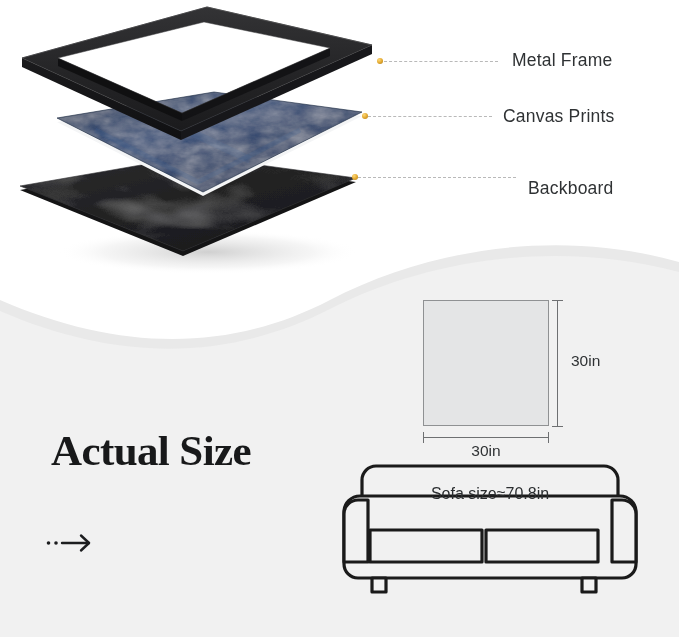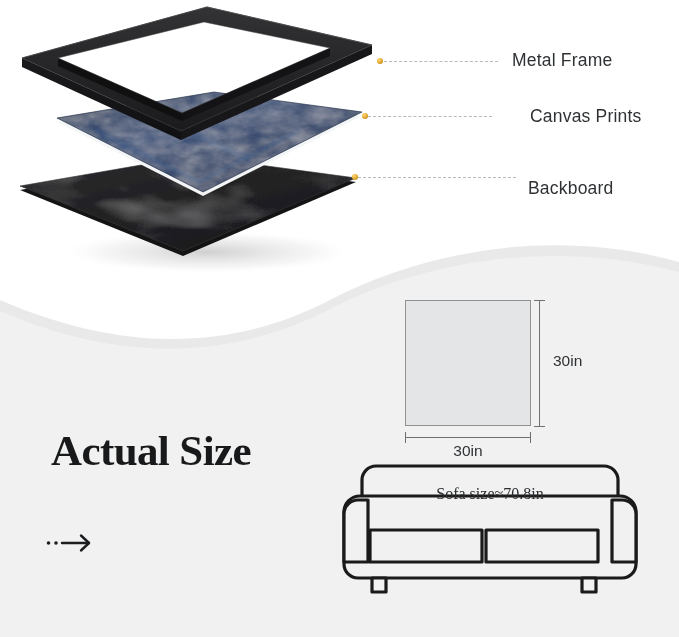--- a/index.html
+++ b/index.html
@@ -38,21 +38,21 @@
 
   
   .callout {
     position: absolute;
     font-size: 17.5px;
     color: #2f3234;
     letter-spacing: 0.2px;
     white-space: nowrap;
   }
   .callout-metal  { left: 512px; top: 50px; }
-  .callout-canvas { left: 503px; top: 106px; margin-left: 27px; }
+  .callout-canvas { left: 503px; top: 106px; }
   .callout-back   { left: 528px; top: 178px; }
 
   .leader {
     position: absolute;
     height: 0;
     border-top: 1px dashed #b9b9b9;
   }
   .leader-metal  { left: 384px; top: 61px;  width: 114px; }
   .leader-canvas { left: 368px; top: 116px; width: 124px; }
   .leader-back   { left: 358px; top: 177px; width: 158px; }
@@ -94,21 +94,21 @@
     position: absolute;
     left: 45px;
     top: 530px;
     width: 56px;
     height: 26px;
   }
 
   
   .sizeblock {
     position: absolute;
-    left: 397px;
+    left: 415px;
     top: 299px;
     width: 200px;
     height: 155px;
   }
   .art-square {
     position: absolute;
     left: 8px;
     top: 1px;
     width: 126px;
     height: 126px;
@@ -178,21 +178,20 @@
   }
   .sofa-label {
     position: absolute;
     left: 340px;
     top: 485px;
     width: 300px;
     text-align: center;
     font-size: 16px;
     color: #2b2e30;
     white-space: nowrap;
-    font-family: Liberation Serif, serif;
   }
 </style>
 </head>
 <body>
 
 <div id="stage">
 
   <svg class="bg-layer" viewBox="0 0 679 637" preserveAspectRatio="none">
     <rect x="0" y="0" width="679" height="637" fill="#ffffff"></rect>
 

